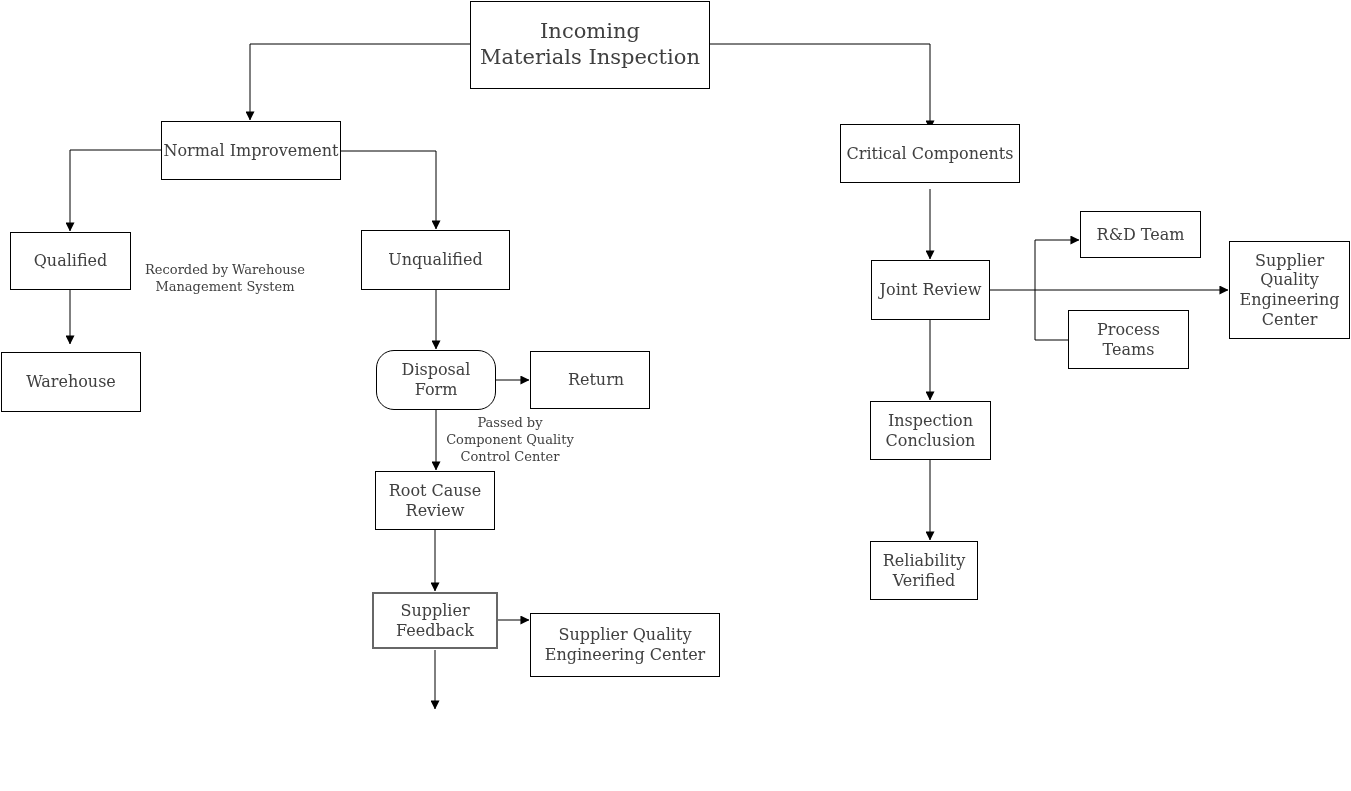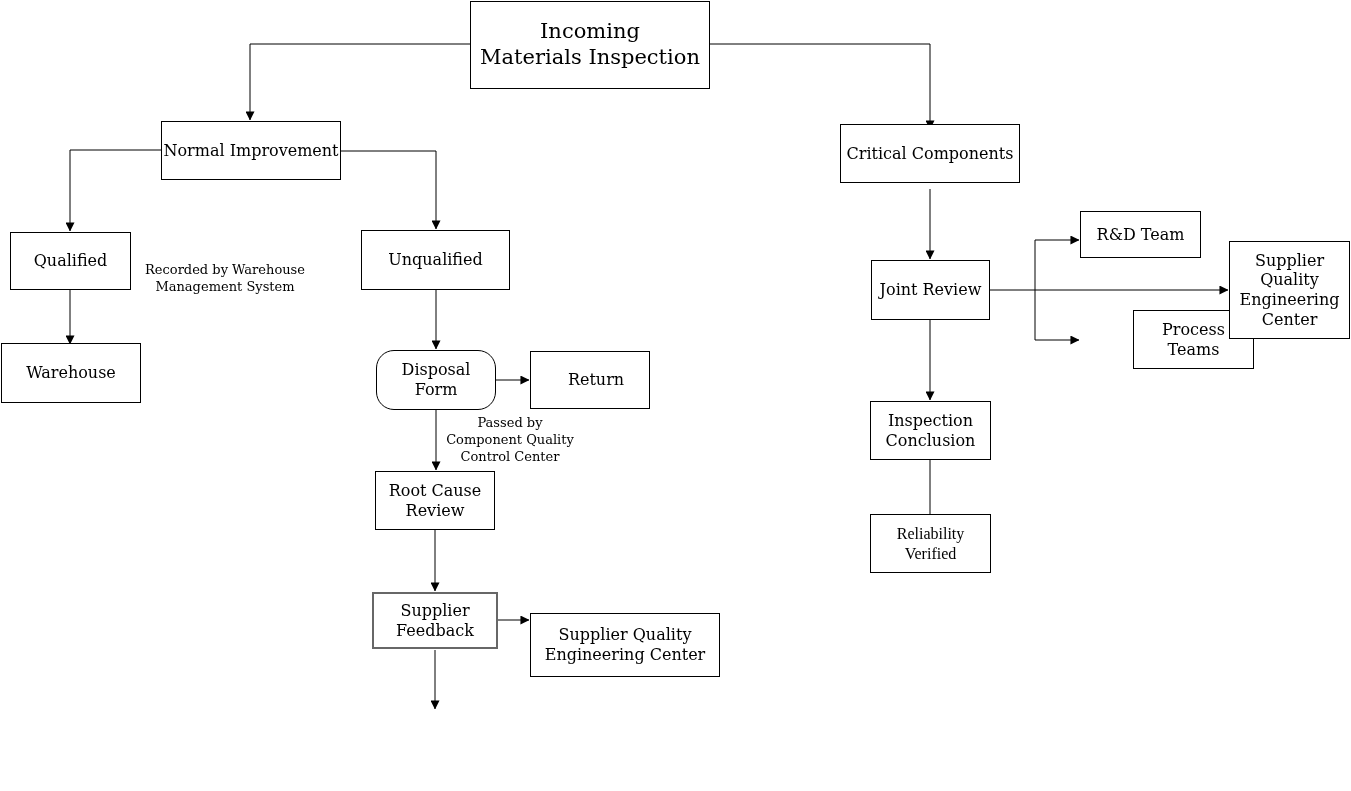--- a/index.html
+++ b/index.html
@@ -6,21 +6,21 @@
     margin: 0;
     padding: 0;
     background: #ffffff;
   }
   .canvas {
     position: relative;
     width: 1351px;
     height: 791px;
     background: #ffffff;
     font-family: "DejaVu Serif", "Liberation Serif", serif;
-    color: #000000;
+    color: #404040;
     overflow: hidden;
   }
   .wires {
     position: absolute;
     left: 0;
     top: 0;
     z-index: 1;
   }
   .node {
     position: absolute;
@@ -101,21 +101,21 @@
   <div class="node title" style="left:470px; top:1px; width:240px; height:88px;">Incoming
 Materials Inspection</div>
 
   <div class="node" style="left:161px; top:121px; width:180px; height:59px;">Normal Improvement</div>
 
   <div class="node" style="left:10px; top:232px; width:121px; height:58px;">Qualified</div>
 
   <div class="note" style="left:140px; top:231px; width:170px;margin-top:31px;">Recorded by Warehouse
 Management System</div>
 
-  <div class="node" style="left:1px; top:343px; width:140px; height:60px;">Warehouse</div>
+  <div class="node" style="left:1px; top:352px; width:140px; height:60px;">Warehouse</div>
 
   <div class="node" style="left:361px; top:230px; width:149px; height:60px;">Unqualified</div>
 
   <div class="node" style="left:376px; top:350px; width:120px; height:60px;border-radius:18px;">Disposal
 Form</div>
 
   <div class="node" style="left:530px; top:351px; width:120px; height:58px;padding-left:12px;">Return</div>
 
   <div class="note" style="left:440px; top:415px; width:140px;">Passed by
 Component Quality
@@ -130,27 +130,27 @@
   <div class="node" style="left:530px; top:613px; width:190px; height:64px;">Supplier Quality
 Engineering Center</div>
 
 
   <div class="node" style="left:840px; top:124px; width:180px; height:59px;">Critical Components</div>
 
   <div class="node" style="left:871px; top:260px; width:119px; height:60px;">Joint Review</div>
 
   <div class="node" style="left:1080px; top:211px; width:121px; height:47px;">R&amp;D Team</div>
 
-  <div class="node" style="left:1133px; top:310px; width:121px; height:59px;">Process
+  <div class="node" style="left:1068px; top:310px; width:121px; height:59px;">Process
 Teams</div>
 
   <div class="node" style="left:1229px; top:241px; width:121px; height:98px;">Supplier
 Quality
 Engineering
 Center</div>
 
   <div class="node" style="left:870px; top:401px; width:121px; height:59px;">Inspection
 Conclusion</div>
 
-  <div class="node" style="left:870px; top:514px; width:121px; height:59px;font-family:Liberation Serif, serif;">Reliability
+  <div class="node" style="left:870px; top:541px; width:108px; height:59px;">Reliability
 Verified</div>
 
 </div>
 
 </body></html>

